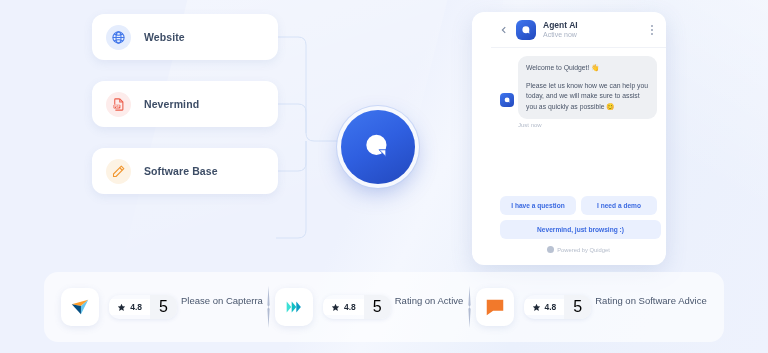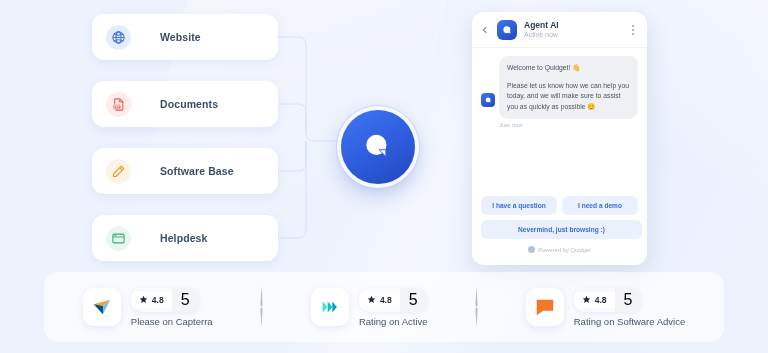--- a/index.html
+++ b/index.html
@@ -15,21 +15,21 @@
   
   .band{position:absolute;top:-60px;right:-40px;width:320px;height:300px;
     background:linear-gradient(200deg,rgba(255,255,255,.55),rgba(255,255,255,0) 62%);
     transform:rotate(12deg);pointer-events:none;}
   .band2{position:absolute;top:0;left:150px;width:260px;height:300px;
     background:linear-gradient(160deg,rgba(255,255,255,.30),rgba(255,255,255,0) 70%);
     transform:skewX(-14deg);pointer-events:none;}
 
   
   .cards{position:absolute;left:92px;top:14px;width:186px;}
-  .card{position:relative;display:flex;align-items:center;gap:29px;
+  .card{position:relative;display:flex;align-items:center;gap:13px;
     height:46px;margin-bottom:21px;background:#fff;border-radius:12px;
     box-shadow:0 3px 10px rgba(90,115,180,.10);padding:0 14px;box-sizing:border-box;}
   .card:last-child{margin-bottom:0;}
   .ic{width:25px;height:25px;border-radius:50%;flex:0 0 25px;
     display:flex;align-items:center;justify-content:center;}
   .ic svg{display:block;}
   .ic-web{background:#e5edfd;}
   .ic-pdf{background:#fdeceb;}
   .ic-kb{background:#fdf3e4;}
   .ic-hd{background:#e8f8ef;}
@@ -42,21 +42,21 @@
   .hub{position:absolute;left:341px;top:110px;width:74px;height:74px;border-radius:50%;
     background:linear-gradient(150deg,#3f76ef 0%,#2f5fe0 48%,#2248bd 100%);
     box-shadow:0 0 0 4px rgba(255,255,255,.85),0 0 0 5px rgba(190,207,245,.7),
                0 8px 22px rgba(45,85,200,.35);
     display:flex;align-items:center;justify-content:center;}
   .hub svg{display:block;}
 
   
   .chat{position:absolute;left:472px;top:12px;width:175px;height:253px;
     background:#fff;border-radius:12px;overflow:hidden;
-    box-shadow:0 6px 22px rgba(80,105,170,.16);display:flex;flex-direction:column;}
+    box-shadow:0 6px 22px rgba(80,105,170,.16);display:flex;flex-direction:column;padding-left:19px;}
   .chat-head{display:flex;align-items:center;gap:7px;padding:8px 9px 7px 8px;
     border-bottom:1px solid #f0f2f7;}
   .chev{width:10px;height:10px;flex:0 0 10px;color:#7b8aa3;}
   .avatar{width:20px;height:20px;border-radius:6px;flex:0 0 20px;
     background:linear-gradient(145deg,#3f76ef,#2248bd);
     display:flex;align-items:center;justify-content:center;}
   .head-txt{flex:1;line-height:1.15;min-width:0;}
   .agent-name{font-size:8.5px;font-weight:700;color:#2f3b52;display:block;}
   .agent-status{font-size:7px;color:#aab3c4;display:block;margin-top:1px;}
   .dots{width:10px;flex:0 0 10px;display:flex;flex-direction:column;align-items:center;gap:2px;}
@@ -84,21 +84,21 @@
 
   
   .ratings{position:absolute;left:44px;top:272px;width:680px;height:70px;
     background:rgba(255,255,255,.62);border-radius:14px;
     display:flex;align-items:center;justify-content:space-around;padding:0 16px;
     box-sizing:border-box;}
   .rate{display:flex;align-items:center;gap:10px;}
   .logo-box{width:38px;height:38px;border-radius:10px;background:#fff;
     box-shadow:0 2px 7px rgba(90,115,180,.13);
     display:flex;align-items:center;justify-content:center;flex:0 0 38px;}
-  .rate-right{display:flex;flex-direction:column;align-items:flex-start;gap:4px;}
+  .rate-right{display:flex;flex-direction:row;align-items:flex-start;gap:4px;}
   .pill{display:flex;align-items:center;border-radius:10px;overflow:hidden;
     box-shadow:0 1px 4px rgba(90,115,180,.12);}
   .pill-a{background:#fff;display:flex;align-items:center;gap:4px;padding:3px 8px;}
   .pill-b{background:#f2f4f8;padding:3px 9px;}
   .star{width:9px;height:9px;display:block;}
   .score{font-size:8.5px;font-weight:700;color:#1f2937;}
   .rate-label{font-size:9.5px;color:#49566d;font-weight:500;}
   .divider{width:7px;height:42px;flex:0 0 7px;}
 </style>
 </head>
@@ -134,43 +134,33 @@
     <div class="card">
       <span class="ic ic-pdf">
         <svg width="15" height="15" viewBox="0 0 24 24" fill="none" stroke="#ec5c4a" stroke-width="1.7">
           <path d="M14 3H7a1 1 0 0 0-1 1v8"></path>
             <path d="M14 3l5 5v12a1 1 0 0 1-1 1H7"></path>
           <path d="M14 3v5h5"></path>
           <rect x="4" y="12.5" width="11" height="6" rx="1.2" fill="#ec5c4a" stroke="none"></rect>
           <text x="9.5" y="17.2" font-size="4.4" fill="#fff" text-anchor="middle" font-family="Liberation Sans" font-weight="bold" stroke="none">PDF</text>
         </svg>
       </span>
-      <span class="card-label">Documents</span>
+      <span class="card-label">Nevermind</span>
     </div>
 
     <div class="card">
       <span class="ic ic-kb">
         <svg width="15" height="15" viewBox="0 0 24 24" fill="none" stroke="#f0962f" stroke-width="1.7" stroke-linejoin="round">
           <path d="M16.5 3.5l4 4L8 20H4v-4z"></path>
             <path d="M14 6l4 4"></path>
         </svg>
       </span>
       <span class="card-label">Software Base</span>
     </div>
 
-    <div class="card">
-      <span class="ic ic-hd">
-        <svg width="15" height="15" viewBox="0 0 24 24" fill="none" stroke="#30ad72" stroke-width="1.7">
-          <rect x="3" y="5" width="18" height="14" rx="2"></rect>
-          <path d="M3 9.5h18" stroke-width="1.4"></path>
-          <rect x="5.5" y="6.6" width="3.2" height="1.6" rx=".5" fill="#30ad72" stroke="none"></rect>
-        </svg>
-      </span>
-      <span class="card-label">Helpdesk</span>
-    </div>
   </div>
 
   <div class="hub">
     <svg width="34" height="34" viewBox="0 0 32 32">
       <circle cx="14.5" cy="14" r="9.5" fill="#fff"></circle>
       <path d="M17 18.6h6.4v6.4z" fill="#fff"></path>
       <path d="M17 18.6h6.4v6.4z" fill="none" stroke="#2f5fe0" stroke-width=".9"></path>
     </svg>
   </div>
 

